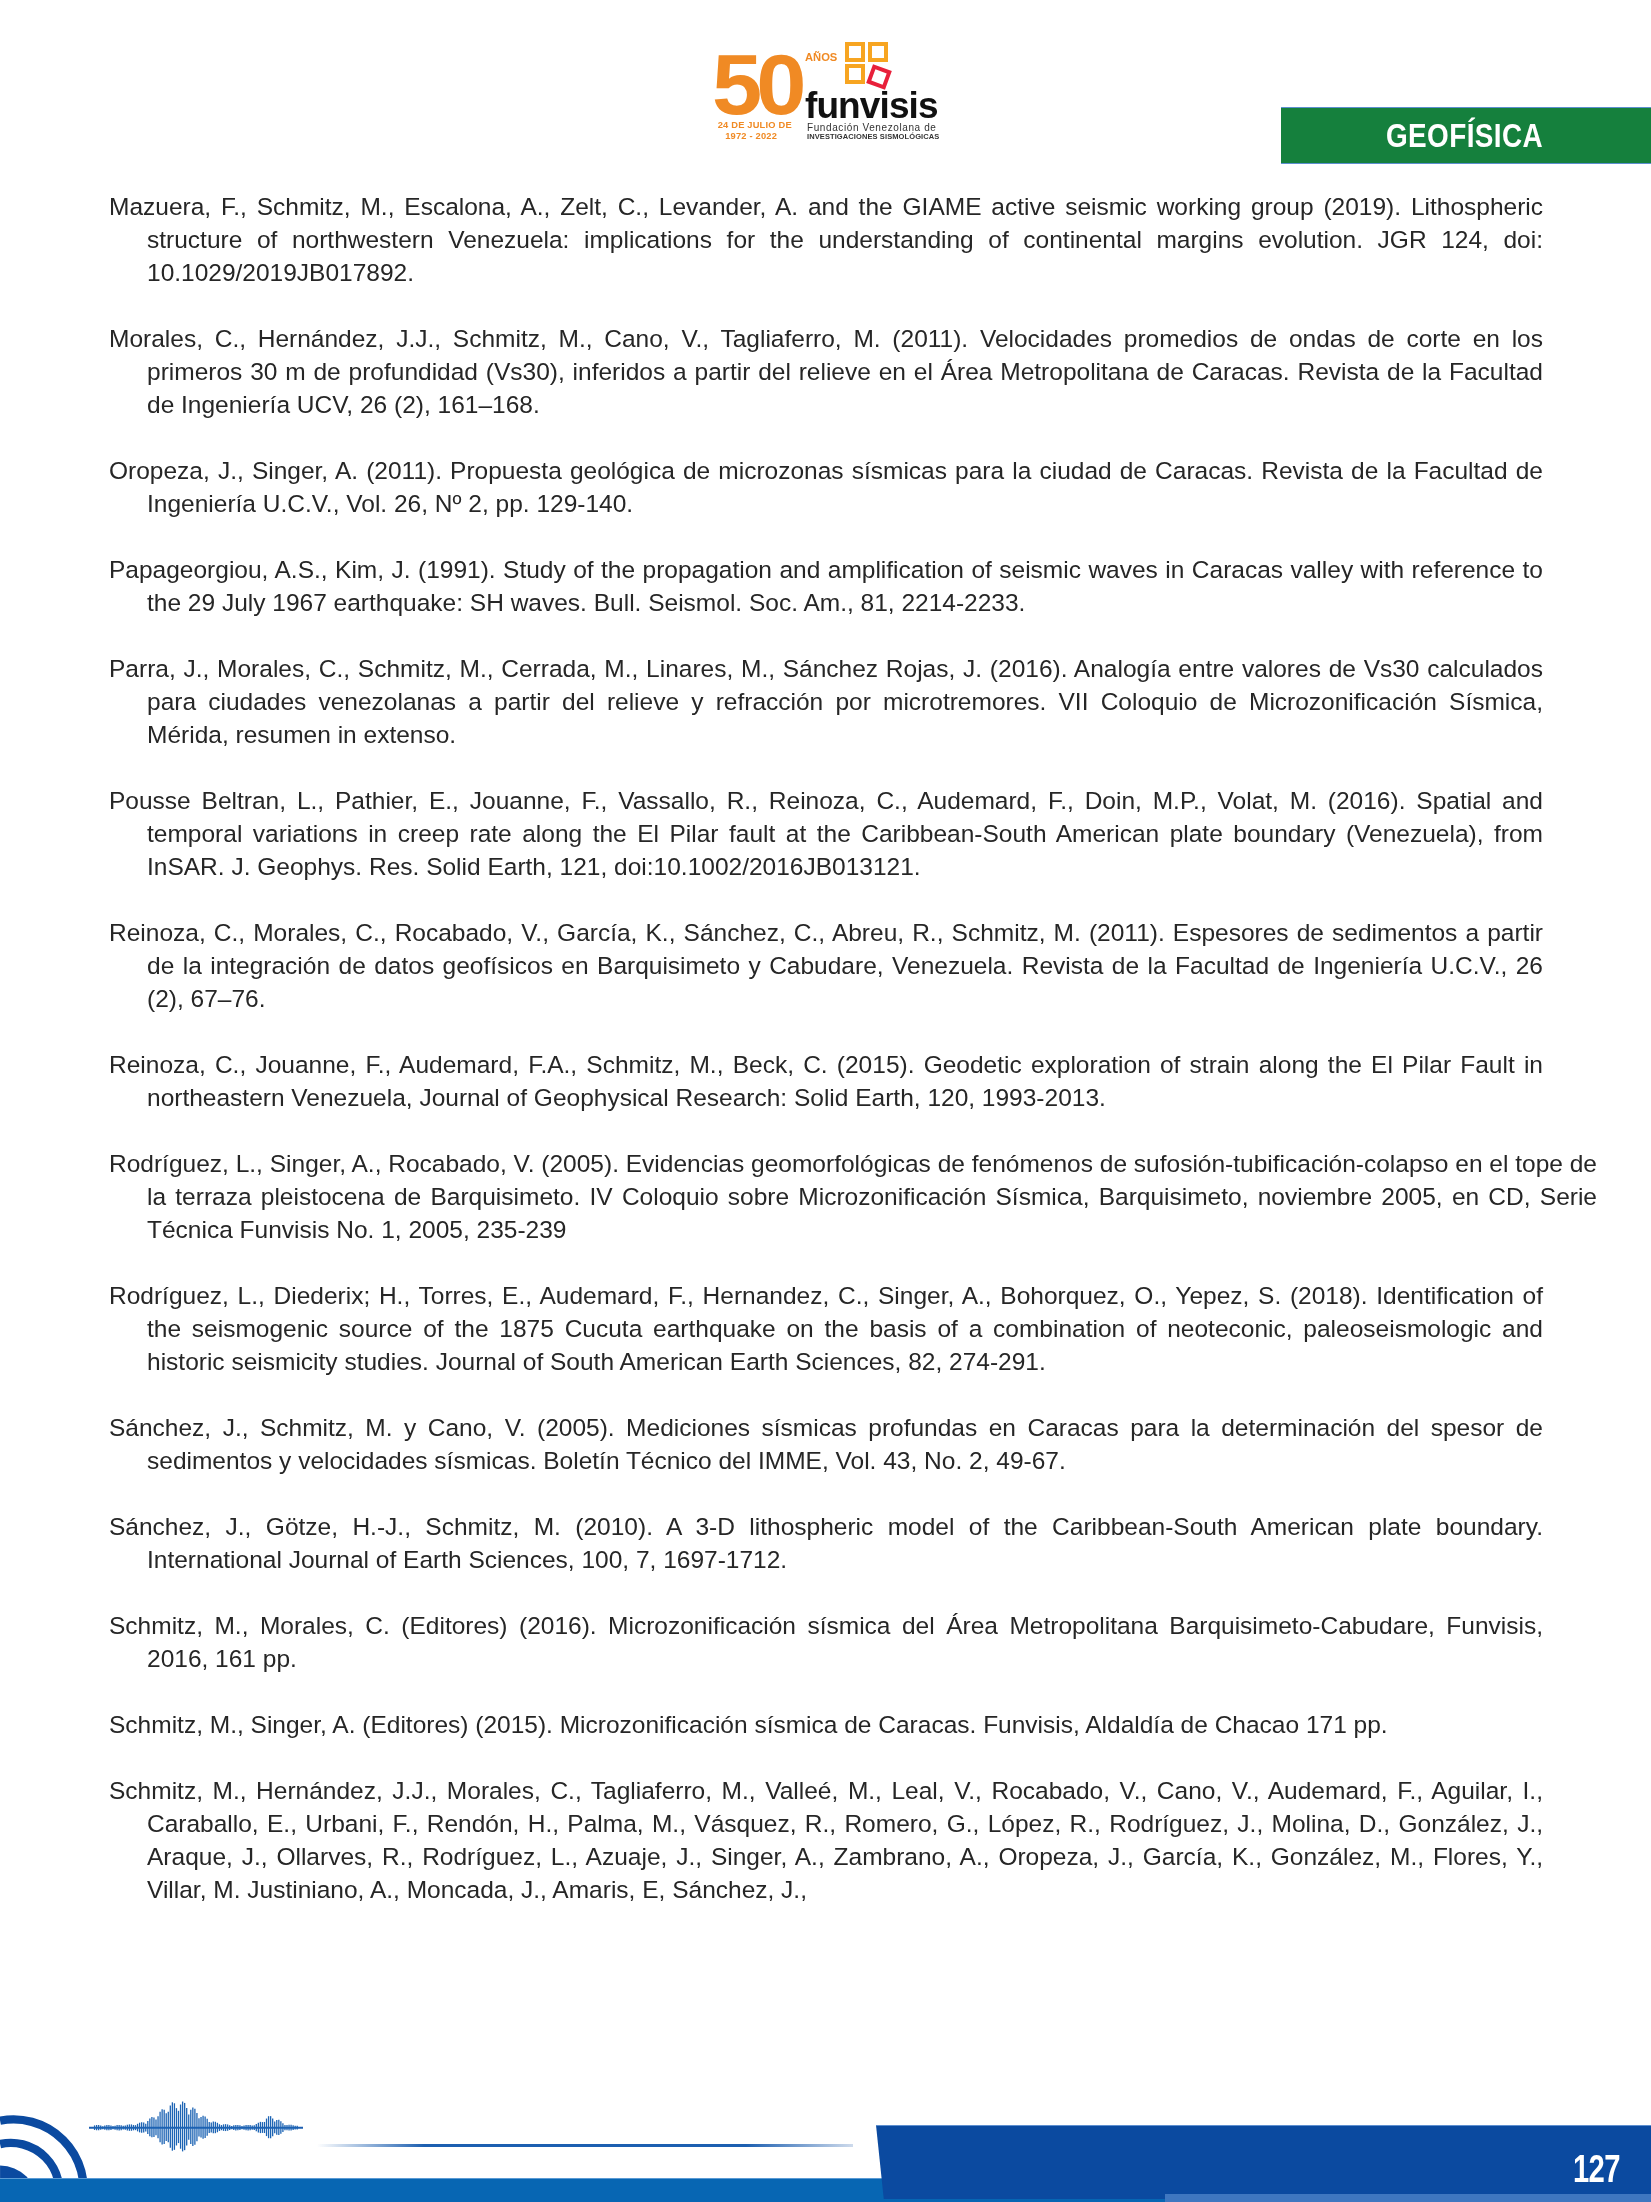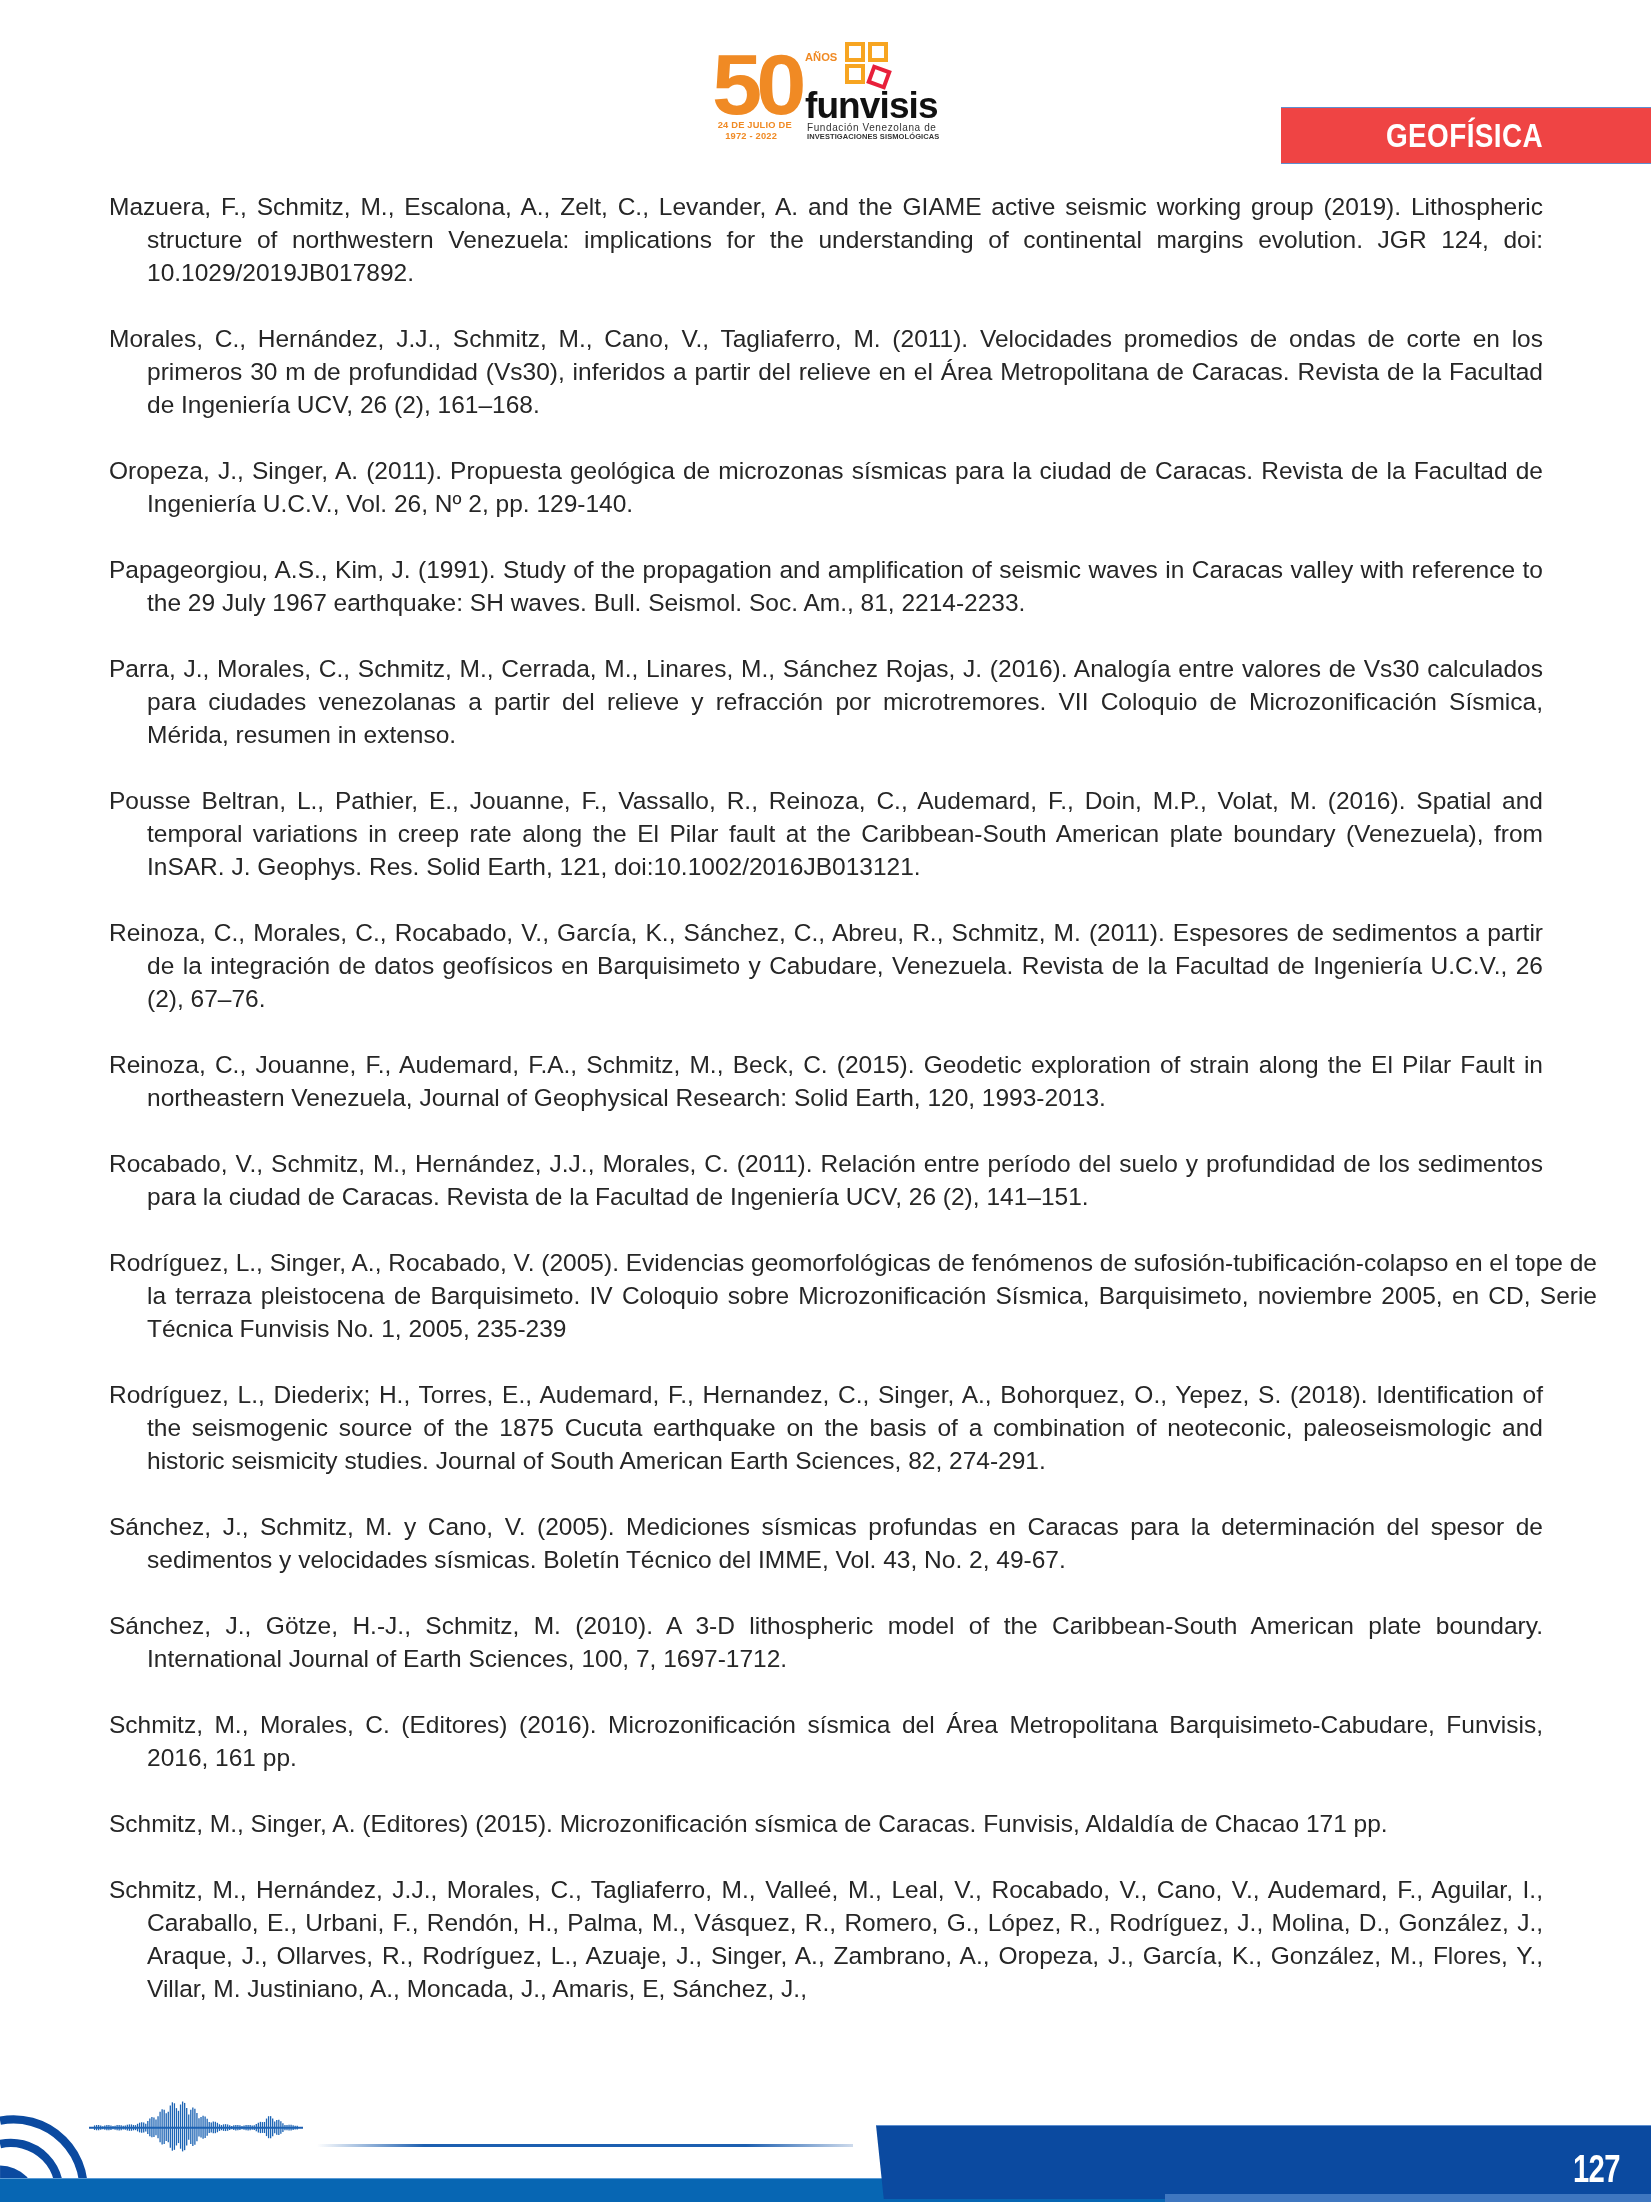--- a/index.html
+++ b/index.html
@@ -36,21 +36,21 @@
     color: #111; letter-spacing: -0.9px; line-height: 37px; text-align: center;
   }
   .logo .sub1, .logo .sub2 {
     position: absolute; left: 93px; font-size: 10px; white-space: nowrap; color: #333;
   }
   .logo .sub1 { top: 80px; letter-spacing: 0.6px; }
   .logo .sub2 { top: 90px; font-weight: bold; font-size: 7.5px; letter-spacing: 0.1px; }
 
   .section-tab {
     position: absolute; left: 1281px; top: 107px; width: 371px; height: 57px;
-    background: #ef4444;
+    background: #15803d;
     border-top: 1.9px solid #5d8fd0;
     border-bottom: 1.9px solid #5d8fd0;
     box-sizing: border-box;
   }
   .section-tab span {
     position: absolute; left: 105px; top: 8.4px;
     color: #ffffff; font-weight: bold; font-size: 34px; letter-spacing: 0.5px;
     font-family: "Liberation Sans", sans-serif;
     transform: scaleX(0.82); transform-origin: left center;
   }
@@ -117,21 +117,20 @@
 
 <div class="refs">
   <p class="ref">Mazuera, F., Schmitz, M., Escalona, A., Zelt, C., Levander, A. and the GIAME active seismic working group (2019). Lithospheric structure of northwestern Venezuela: implications for the understanding of continental margins evolution. JGR 124, doi: 10.1029/2019JB017892.</p>
   <p class="ref">Morales, C., Hernández, J.J., Schmitz, M., Cano, V., Tagliaferro, M. (2011). Velocidades promedios de ondas de corte en los primeros 30 m de profundidad (Vs30), inferidos a partir del relieve en el Área Metropolitana de Caracas. Revista de la Facultad de Ingeniería UCV, 26 (2), 161–168.</p>
   <p class="ref">Oropeza, J., Singer, A. (2011). Propuesta geológica de microzonas sísmicas para la ciudad de Caracas. Revista de la Facultad de Ingeniería U.C.V., Vol. 26, Nº 2, pp. 129-140.</p>
   <p class="ref">Papageorgiou, A.S., Kim, J. (1991). Study of the propagation and amplification of seismic waves in Caracas valley with reference to the 29 July 1967 earthquake: SH waves. Bull. Seismol. Soc. Am., 81, 2214-2233.</p>
   <p class="ref">Parra, J., Morales, C., Schmitz, M., Cerrada, M., Linares, M., Sánchez Rojas, J. (2016). Analogía entre valores de Vs30 calculados para ciudades venezolanas a partir del relieve y refracción por microtremores. VII Coloquio de Microzonificación Sísmica, Mérida, resumen in extenso.</p>
   <p class="ref">Pousse Beltran, L., Pathier, E., Jouanne, F., Vassallo, R., Reinoza, C., Audemard, F., Doin, M.P., Volat, M. (2016). Spatial and temporal variations in creep rate along the El Pilar fault at the Caribbean-South American plate boundary (Venezuela), from InSAR. J. Geophys. Res. Solid Earth, 121, doi:10.1002/2016JB013121.</p>
   <p class="ref">Reinoza, C., Morales, C., Rocabado, V., García, K., Sánchez, C., Abreu, R., Schmitz, M. (2011). Espesores de sedimentos a partir de la integración de datos geofísicos en Barquisimeto y Cabudare, Venezuela. Revista de la Facultad de Ingeniería U.C.V., 26 (2), 67–76.</p>
   <p class="ref">Reinoza, C., Jouanne, F., Audemard, F.A., Schmitz, M., Beck, C. (2015). Geodetic exploration of strain along the El Pilar Fault in northeastern Venezuela, Journal of Geophysical Research: Solid Earth, 120, 1993-2013.</p>
-  <p class="ref">Rocabado, V., Schmitz, M., Hernández, J.J., Morales, C. (2011). Relación entre período del suelo y profundidad de los sedimentos para la ciudad de Caracas. Revista de la Facultad de Ingeniería UCV, 26 (2), 141–151.</p>
   <p class="ref wide">Rodríguez, L., Singer, A., Rocabado, V. (2005). Evidencias geomorfológicas de fenómenos de sufosión-tubificación-colapso en el tope de la terraza pleistocena de Barquisimeto. IV Coloquio sobre Microzonificación Sísmica, Barquisimeto, noviembre 2005, en CD, Serie Técnica Funvisis No. 1, 2005, 235-239</p>
   <p class="ref">Rodríguez, L., Diederix; H., Torres, E., Audemard, F., Hernandez, C., Singer, A., Bohorquez, O., Yepez, S. (2018). Identification of the seismogenic source of the 1875 Cucuta earthquake on the basis of a combination of neoteconic, paleoseismologic and historic seismicity studies. Journal of South American Earth Sciences, 82, 274-291.</p>
   <p class="ref">Sánchez, J., Schmitz, M. y Cano, V. (2005). Mediciones sísmicas profundas en Caracas para la determinación del spesor de sedimentos y velocidades sísmicas. Boletín Técnico del IMME, Vol. 43, No. 2, 49-67.</p>
   <p class="ref">Sánchez, J., Götze, H.-J., Schmitz, M. (2010). A 3-D lithospheric model of the Caribbean-South American plate boundary. International Journal of Earth Sciences, 100, 7, 1697-1712.</p>
   <p class="ref">Schmitz, M., Morales, C. (Editores) (2016). Microzonificación sísmica del Área Metropolitana Barquisimeto-Cabudare, Funvisis, 2016, 161 pp.</p>
   <p class="ref">Schmitz, M., Singer, A. (Editores) (2015). Microzonificación sísmica de Caracas. Funvisis, Aldaldía de Chacao 171 pp.</p>
   <p class="ref">Schmitz, M., Hernández, J.J., Morales, C., Tagliaferro, M., Valleé, M., Leal, V., Rocabado, V., Cano, V., Audemard, F., Aguilar, I., Caraballo, E., Urbani, F., Rendón, H., Palma, M., Vásquez, R., Romero, G., López, R., Rodríguez, J., Molina, D., González, J., Araque, J., Ollarves, R., Rodríguez, L., Azuaje, J., Singer, A., Zambrano, A., Oropeza, J., García, K., González, M., Flores, Y., Villar, M. Justiniano, A., Moncada, J., Amaris, E, Sánchez, J.,</p>
 </div>
 
 <svg class="arcs" viewBox="0 0 95 108">

